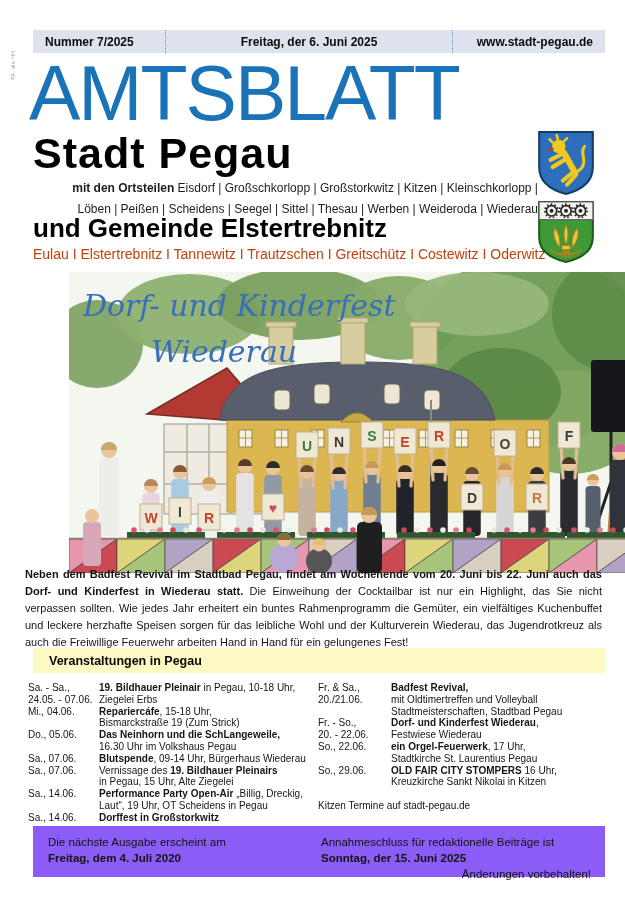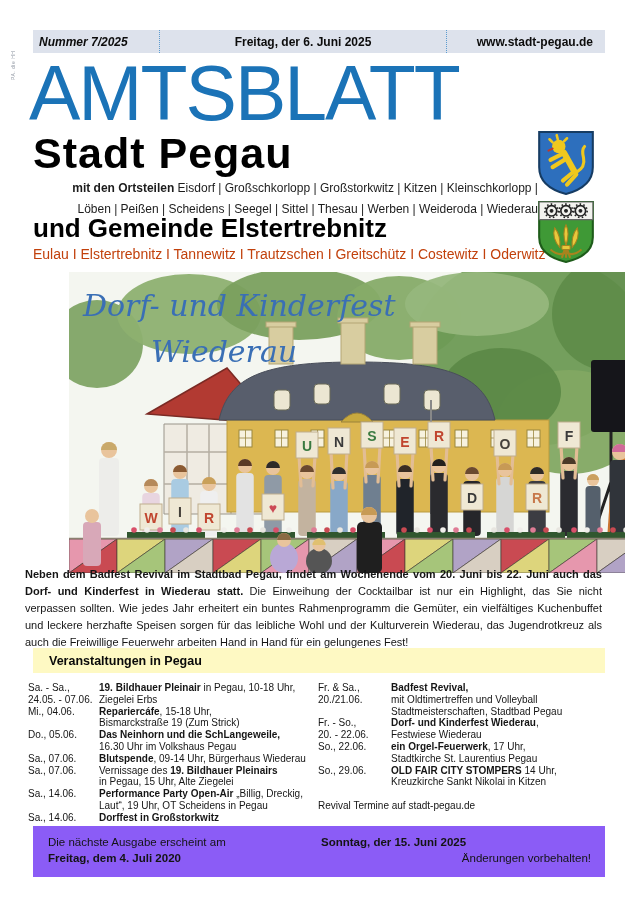--- a/index.html
+++ b/index.html
@@ -4,21 +4,21 @@
 <style>
   html,body{margin:0;padding:0;background:#fff;}
   .page{position:relative;width:625px;height:897px;background:#ffffff;overflow:hidden;
         font-family:"Liberation Sans",sans-serif;color:#111;}
   .edge-note{position:absolute;left:10px;top:80px;font-size:5px;letter-spacing:.5px;color:#9097a2;
         white-space:nowrap;transform:rotate(-90deg);transform-origin:left top;}
   
   .masthead{position:absolute;left:33px;top:30px;width:572px;height:23px;background:#dde2ec;
         display:flex;align-items:stretch;font-size:12px;font-weight:bold;color:#0c0c0c;}
   .mh-cell{display:flex;align-items:center;}
-  .mh-issue{width:120px;padding-left:6px;font-style:italic;}
+  .mh-issue{width:120px;padding-left:12px;}
   .mh-date{width:286px;justify-content:center;border-left:1px dotted #5b9bd0;border-right:1px dotted #5b9bd0;}
   .mh-url{flex:1;justify-content:flex-end;padding-right:12px;}
   
   .title{position:absolute;left:29px;top:55px;font-size:77px;line-height:1;font-weight:normal;
         letter-spacing:-2px;color:#1b73b7;}
   .subtitle{position:absolute;left:33px;top:129px;font-size:43px;font-weight:bold;letter-spacing:1px;color:#000;}
   .ortsteile{position:absolute;left:33px;top:178px;width:505px;font-size:12px;line-height:21px;color:#1c1c1c;text-align:right;}
   .ortsteile .b{font-weight:bold;}
   .gemeinde-title{position:absolute;left:33px;top:213px;font-size:26px;font-weight:bold;color:#000;}
   .gemeinde-places{position:absolute;left:33px;top:246px;font-size:14px;color:#c2410c;}
@@ -494,33 +494,34 @@
         <div class="event-lines">
           <div><span class="b">ein Orgel-Feuerwerk</span><span>, 17 Uhr,</span></div>
           <div><span>Stadtkirche St. Laurentius Pegau</span></div>
         </div>
       </div>
       <div class="event-row">
         <div class="event-dates">
           <div>So., 29.06.</div>
         </div>
         <div class="event-lines">
-          <div><span class="b">OLD FAIR CITY STOMPERS</span><span> 14 Uhr,</span></div>
+          <div><span class="b">OLD FAIR CITY STOMPERS</span><span> 16 Uhr,</span></div>
           <div><span>Kreuzkirche Sankt Nikolai in Kitzen</span></div>
         </div>
       </div>
-      <div class="more-note">Revival Termine auf stadt-pegau.de</div>
+      <div class="more-note">Kitzen Termine auf stadt-pegau.de</div>
     </div>
 
   <div class="footer-bar">
     <div class="footer-cols">
       <div class="fc-left">
         <div>Die nächste Ausgabe erscheint am</div>
         <div class="b">Freitag, dem 4. Juli 2020</div>
       </div>
       <div class="fc-right">
+        <div>Annahmeschluss für redaktionelle Beiträge ist</div>
         <div class="b">Sonntag, der 15. Juni 2025</div>
         <div class="footer-note">Änderungen vorbehalten!</div>
       </div>
     </div>
   </div>
 
 </div>
 
 </body></html>

